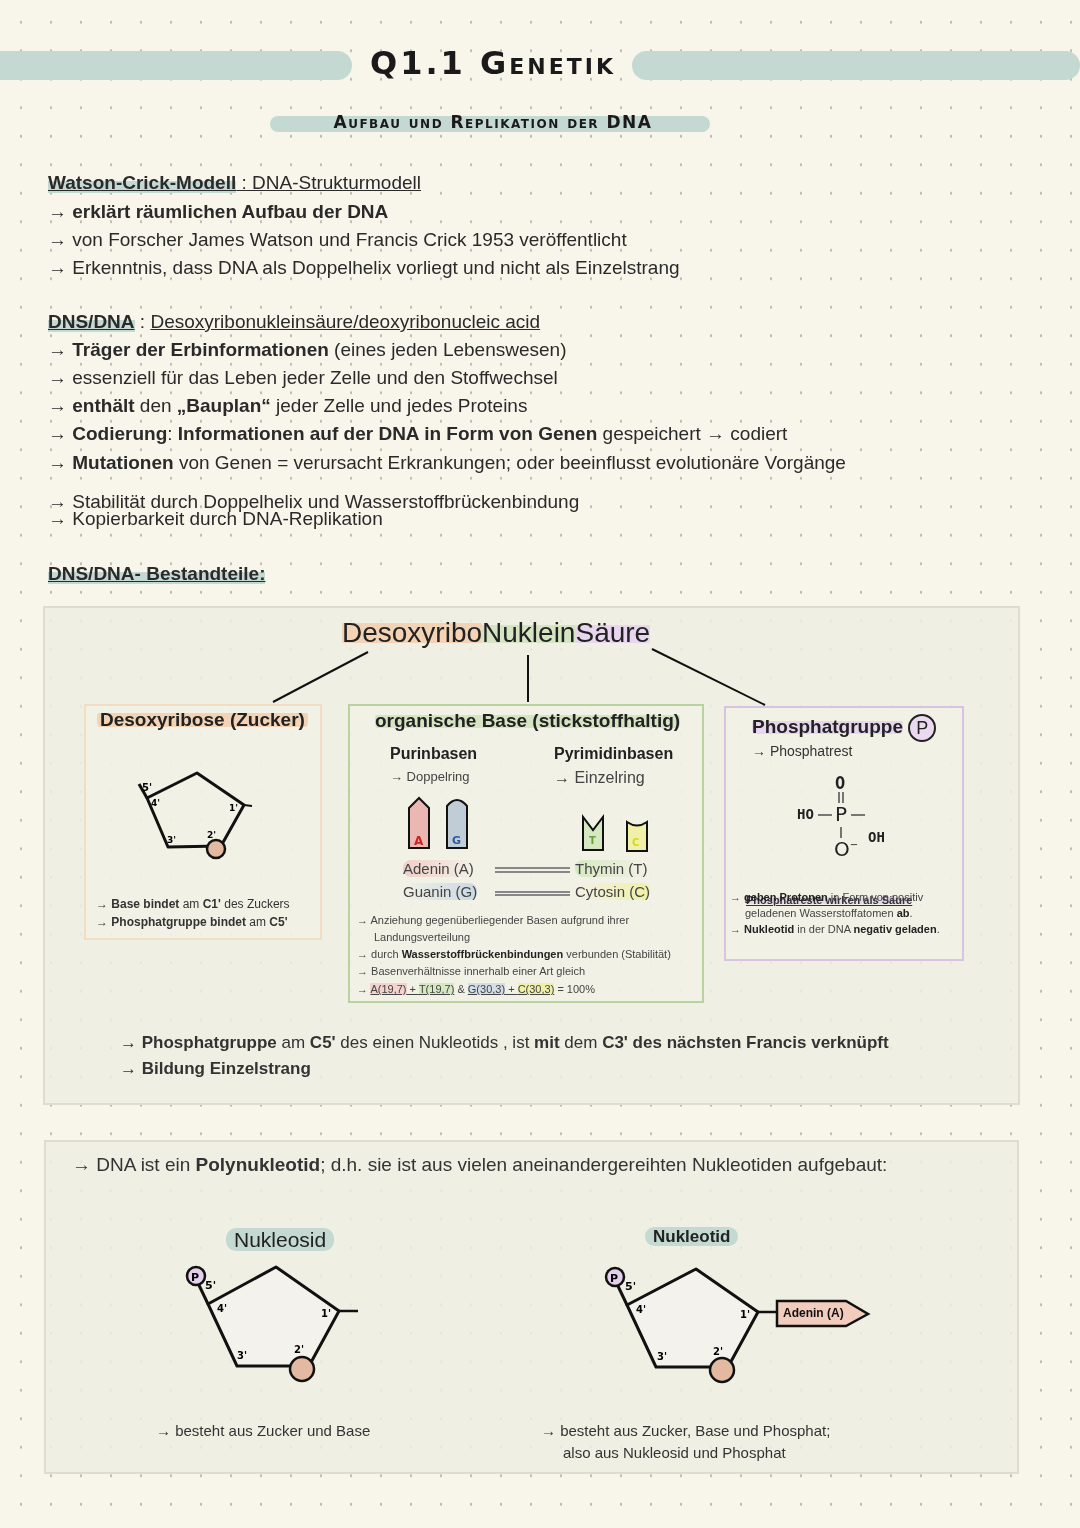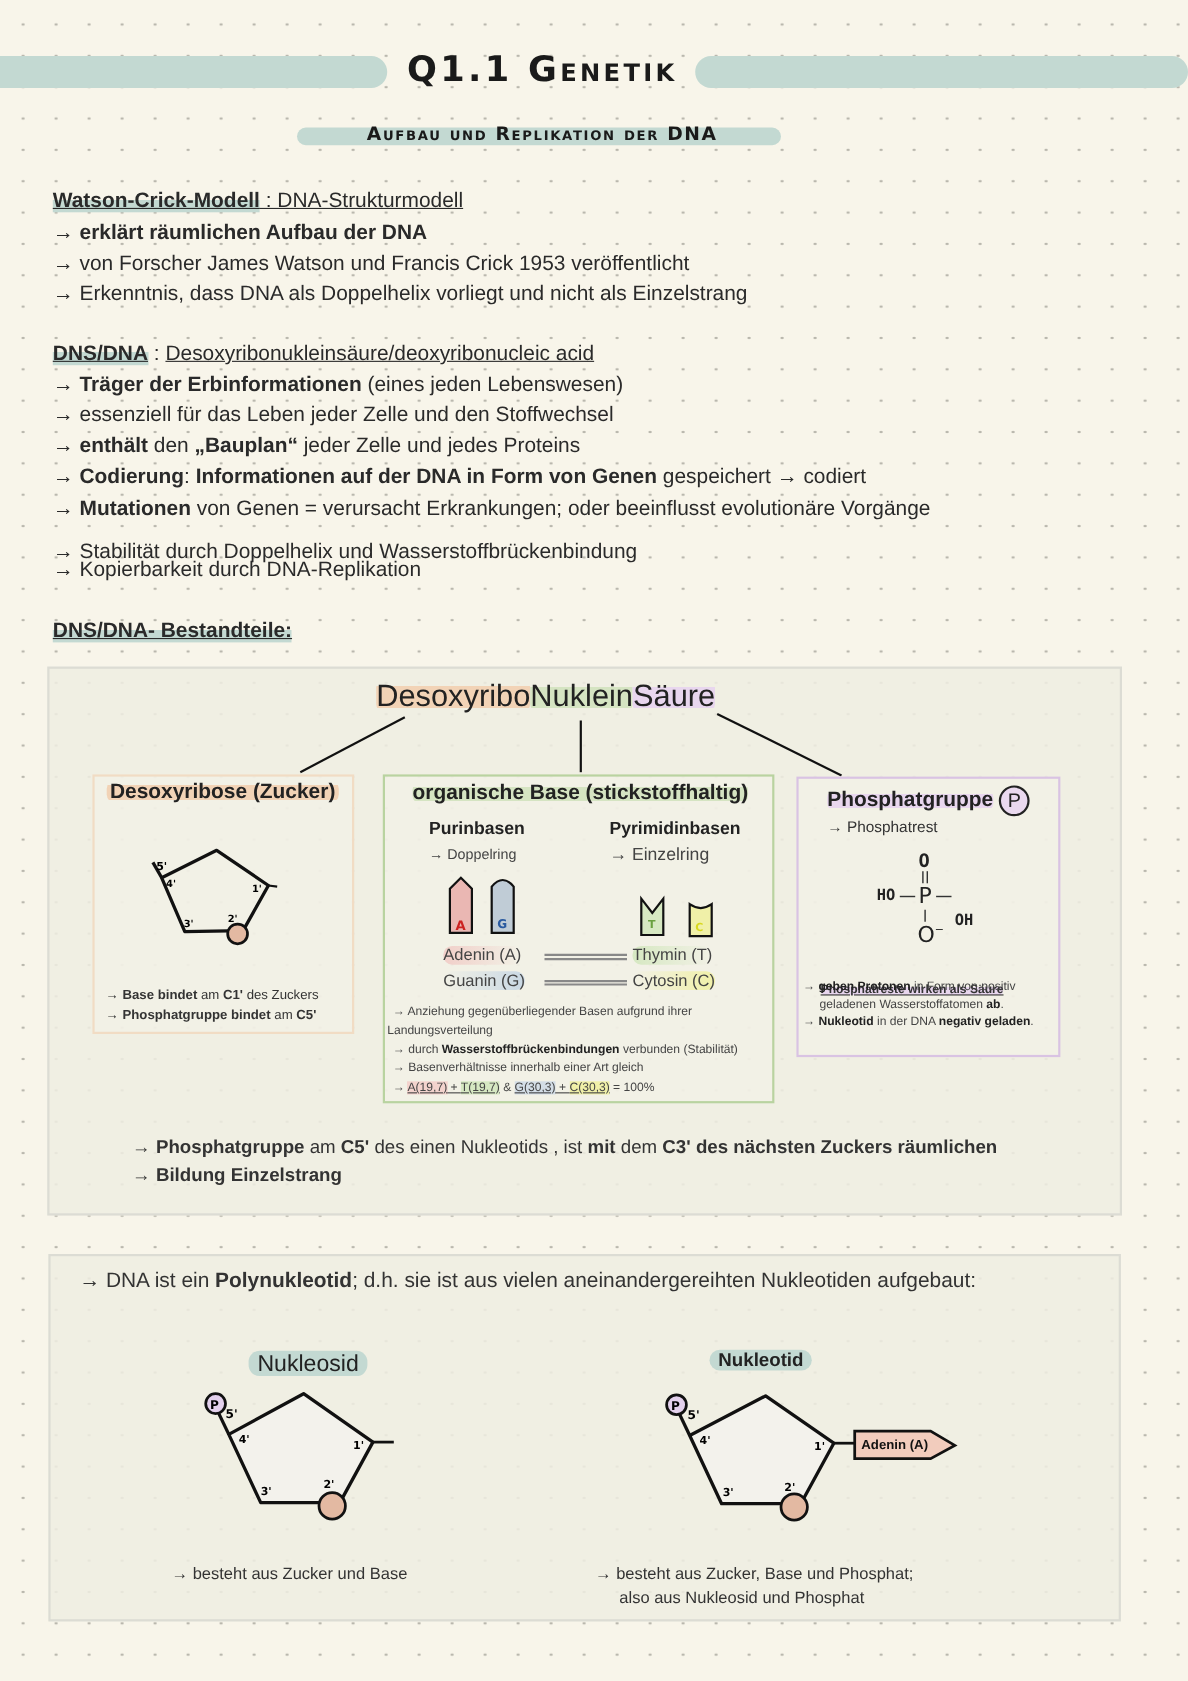--- a/index.html
+++ b/index.html
@@ -162,21 +162,21 @@
   <line x1="495" y1="868" x2="570" y2="868" stroke="#888" stroke-width="2"></line>
   <line x1="495" y1="872" x2="570" y2="872" stroke="#888" stroke-width="2"></line>
   <line x1="495" y1="892" x2="570" y2="892" stroke="#888" stroke-width="2"></line>
   <line x1="495" y1="895" x2="570" y2="895" stroke="#888" stroke-width="2"></line>
 </svg>
 <div class="abs med" style="left:403px; top:860px; color:#444; background:linear-gradient(90deg,#f1cfc9,transparent); border-radius:8px;">Adenin (A)</div>
 <div class="abs med" style="left:575px; top:860px; color:#444; background:linear-gradient(90deg,#d6e8c2,transparent); border-radius:8px;">Thymin (T)</div>
 <div class="abs med" style="left:403px; top:883px; color:#444; background:linear-gradient(270deg,#c9d8e4,transparent); border-radius:8px;">Guanin (G)</div>
 <div class="abs med" style="left:575px; top:883px; color:#444; background:linear-gradient(270deg,#f0f0a8,transparent); border-radius:8px;">Cytosin (C)</div>
 <div class="abs small" style="left:357px; top:912px; font-size:11px; color:#444;"><span>→ </span><span>Anziehung gegenüberliegender Basen aufgrund ihrer</span></div>
-<div class="abs small" style="left:352px; top:929px; font-size:11px; color:#444;">Landungsverteilung</div>
+<div class="abs small" style="left:374px; top:929px; font-size:11px; color:#444;">Landungsverteilung</div>
 <div class="abs small" style="left:357px; top:946px; font-size:11px; color:#444;"><span>→ </span><span>durch </span><b style="color:#222;">Wasserstoffbrückenbindungen</b><span> verbunden (Stabilität)</span></div>
 <div class="abs small" style="left:357px; top:963px; font-size:11px; color:#444;"><span>→ </span><span>Basenverhältnisse innerhalb einer Art gleich</span></div>
 <div class="abs small" style="left:357px; top:981px; font-size:11px; color:#444;"><span>→ </span><span class="u" style="background:#f3d3cd;">A(19,7)</span><span class="u"> + </span><span class="u" style="background:#d6e8c2;">T(19,7)</span><span> &amp; </span><span class="u" style="background:#d3dde6;">G(30,3)</span><span class="u"> + </span><span class="u" style="background:#f0f0a8;">C(30,3)</span><span> = 100%</span></div>
 
 <div class="abs box box-phos" style="left:724px; top:706px; width:240px; height:255px;"></div>
 <div class="abs box-title" style="left:752px; top:714px;"><span class="hl-purple">Phosphatgruppe</span> <span class="p-circle">P</span></div>
 <div class="abs" style="left:752px; top:743px; font-size:14px; color:#333;">→ Phosphatrest</div>
 <div class="abs" style="left:835px; top:773px; font-weight:700; font-size:17px; font-family:'DejaVu Sans Mono', monospace;">O</div>
 <div class="abs" style="left:797px; top:806px; font-weight:700; font-size:14px; font-family:'DejaVu Sans Mono', monospace;">HO</div>
 <div class="abs" style="left:835px; top:802px; font-size:20px; font-family:'DejaVu Sans', sans-serif;">P</div>
@@ -187,21 +187,21 @@
   <line x1="843" y1="792" x2="843" y2="803" stroke="#333" stroke-width="1.3"></line>
   <line x1="818" y1="815" x2="832" y2="815" stroke="#333" stroke-width="1.3"></line>
   <line x1="851" y1="815" x2="865" y2="815" stroke="#333" stroke-width="1.3"></line>
   <line x1="841" y1="827" x2="841" y2="838" stroke="#333" stroke-width="1.3"></line>
 </svg>
 <div class="abs small" style="left:746px; top:872px; font-size:11px; font-weight:700;margin-top:20px;"><span class="u hl-purple">Phosphatreste wirken als Säure</span></div>
 <div class="abs small" style="left:730px; top:889px; font-size:11px; color:#444;"><span>→ </span><b style="color:#222;">geben Protonen</b><span> in Form von positiv</span></div>
 <div class="abs small" style="left:745px; top:905px; font-size:11px; color:#444;"><span>geladenen Wasserstoffatomen </span><b style="color:#222;">ab</b><span>.</span></div>
 <div class="abs small" style="left:730px; top:921px; font-size:11px; color:#444;"><span>→ </span><b style="color:#222;">Nukleotid</b><span> in der DNA </span><b style="color:#222;">negativ geladen</b><span>.</span></div>
 
-<div class="abs" style="left:120px; top:1033px; font-size:17px; white-space:nowrap; color:#333;"><span>→ </span><b>Phosphatgruppe</b><span> am </span><b>C5'</b><span> des einen Nukleotids , ist </span><b>mit</b><span> dem </span><b>C3' des nächsten Zuckers räumlichen</b></div>
+<div class="abs" style="left:120px; top:1033px; font-size:17px; white-space:nowrap; color:#333;"><span>→ </span><b>Phosphatgruppe</b><span> am </span><b>C5'</b><span> des einen Nukleotids , ist </span><b>mit</b><span> dem </span><b>C3' des nächsten Francis verknüpft</b></div>
 <div class="abs" style="left:120px; top:1059px; font-size:17px; white-space:nowrap; color:#333;"><span>→ </span><b>Bildung Einzelstrang</b></div>
 
 <div class="abs panel" style="left:44px; top:1140px; width:975px; height:334px;"></div>
 <div class="abs" style="left:72px; top:1154px; font-size:19px; white-space:nowrap; color:#333;"><span>→ </span><span>DNA ist ein </span><b>Polynukleotid</b><span>; d.h. sie ist aus vielen aneinandergereihten Nukleotiden aufgebaut:</span></div>
 
 <div class="abs" style="left:226px; top:1228px; font-weight:400; font-size:21px;"><span class="hl-teal">Nukleosid</span></div>
 <div class="abs" style="left:645px; top:1227px; font-weight:700; font-size:17px;"><span class="hl-teal">Nukleotid</span></div>
 
 <svg style="left:0; top:0;" width="1080" height="1528">
   <polygon points="276,1267 339,1311 309,1366 237,1366 208,1304" fill="#f3f2ec" stroke="#111" stroke-width="3" stroke-linejoin="round"></polygon>

